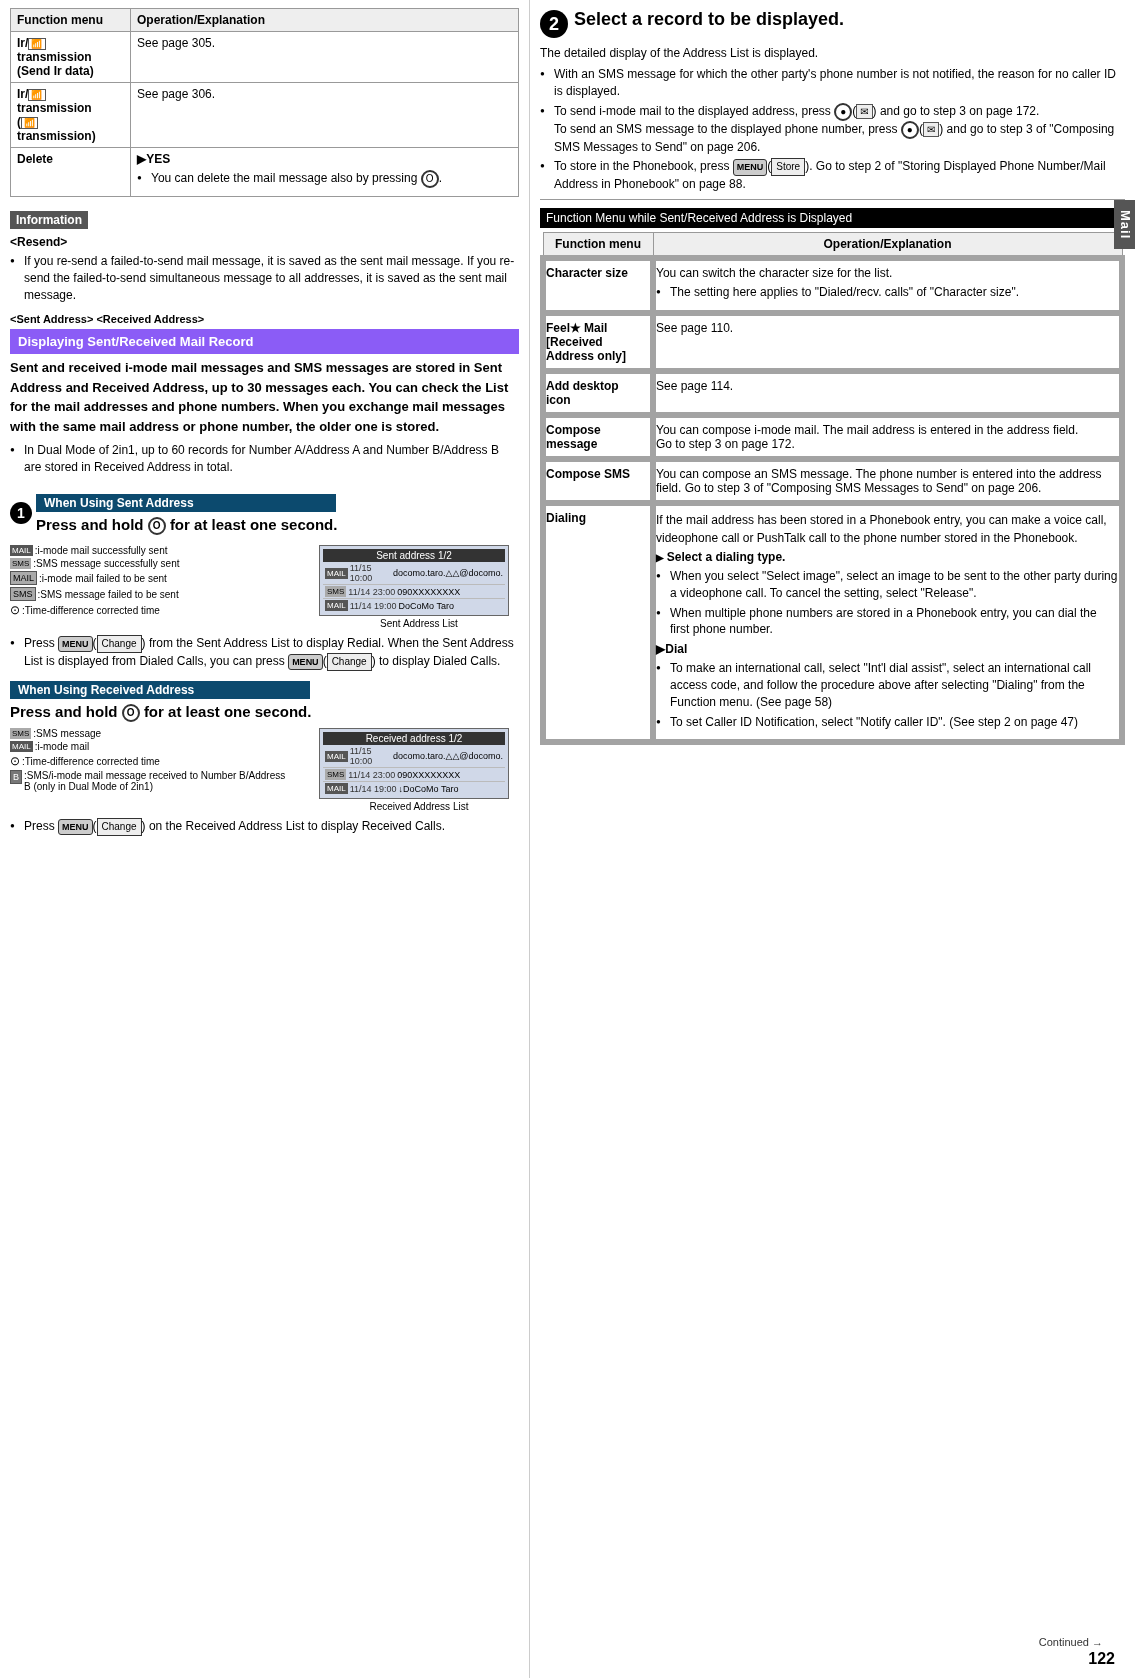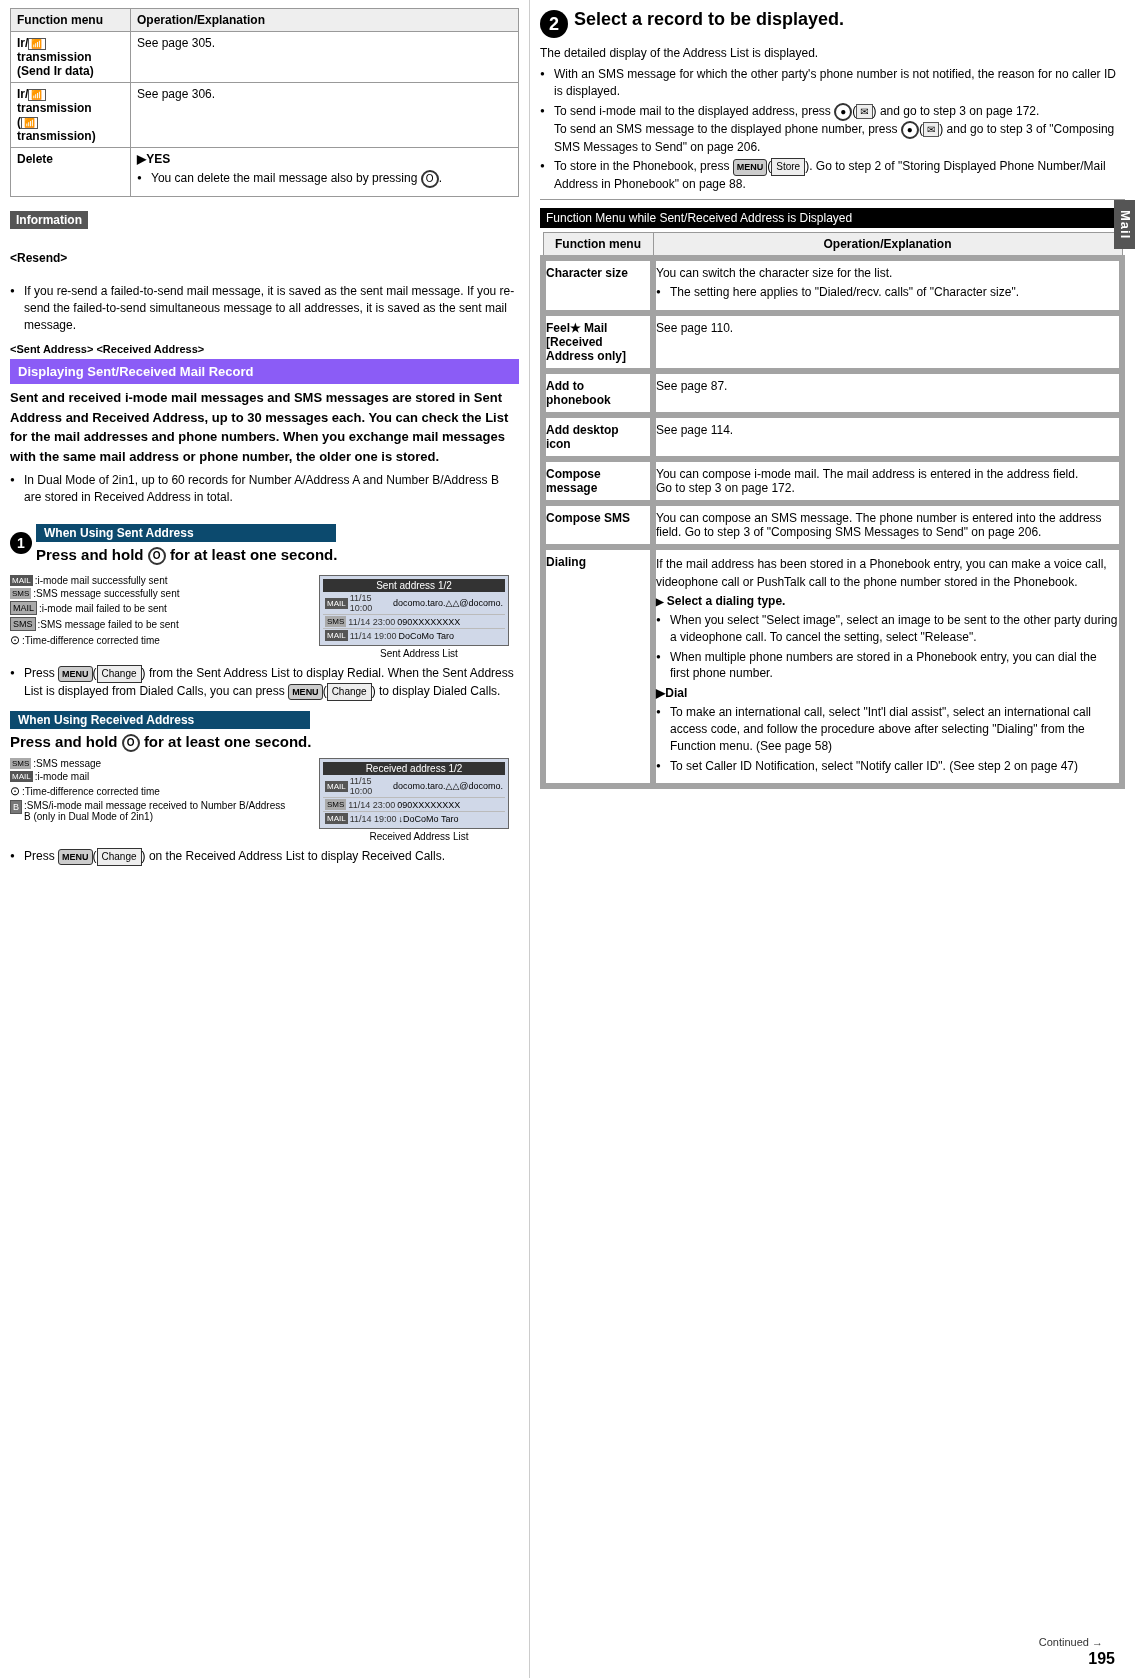--- a/index.html
+++ b/index.html
@@ -400,21 +400,21 @@
                 <span class="icon-circle">O</span>.
               </li>
             </ul>
           </td>
         </tr>
       </tbody>
     </table>
 
     <div>
       <div class="info-box">Information</div>
-      <p style="font-weight:bold;font-size:12px;margin:18px 0;">&lt;Resend&gt;</p>
+      <p style="font-weight:bold;font-size:12px;margin:2px 0;">&lt;Resend&gt;</p>
       <ul class="bullet-list">
         <li>If you re-send a failed-to-send mail message, it is saved as the sent mail message. If you re-send the failed-to-send simultaneous message to all addresses, it is saved as the sent mail message.</li>
       </ul>
     </div>
 
     <div style="margin-top:10px;">
       <p style="font-size:11px;font-weight:bold;margin-bottom:2px;">&lt;Sent Address&gt; &lt;Received Address&gt;</p>
       <div class="blue-heading">Displaying Sent/Received Mail Record</div>
       <p class="bold-intro">Sent and received i-mode mail messages and SMS messages are stored in Sent Address and Received Address, up to 30 messages each. You can check the List for the mail addresses and phone numbers. When you exchange mail messages with the same mail address or phone number, the older one is stored.</p>
       <ul class="bullet-list">
@@ -590,24 +590,20 @@
               <li>The setting here applies to "Dialed/recv. calls" of "Character size".</li>
             </ul>
           </td>
         </tr>
 
         <tr>
           <td class="rfname">Feel★ Mail<br>[Received<br>Address only]</td>
           <td>See page 110.</td>
         </tr>
 
-        <tr>
-          <td class="rfname">Add to<br>phonebook</td>
-          <td>See page 87.</td>
-        </tr>
 
         <tr>
           <td class="rfname">Add desktop<br>icon</td>
           <td>See page 114.</td>
         </tr>
 
         <tr>
           <td class="rfname">Compose<br>message</td>
           <td>
             You can compose i-mode mail. The mail address is entered in the address field.<br>
@@ -636,20 +632,20 @@
               <li>To make an international call, select "Int'l dial assist", select an international call access code, and follow the procedure above after selecting "Dialing" from the Function menu. (See page 58)</li>
               <li>To set Caller ID Notification, select "Notify caller ID". (See step 2 on page 47)</li>
             </ul>
           </td>
         </tr>
       </tbody>
     </table>
 
     <div class="mail-tab">Mail</div>
 
-    <div class="page-num">195</div>
+    <div class="page-num">122</div>
     <div class="continued">
       <span>Continued</span> →
     </div>
 
   </div>
 
 </div>
 
 </body></html>

